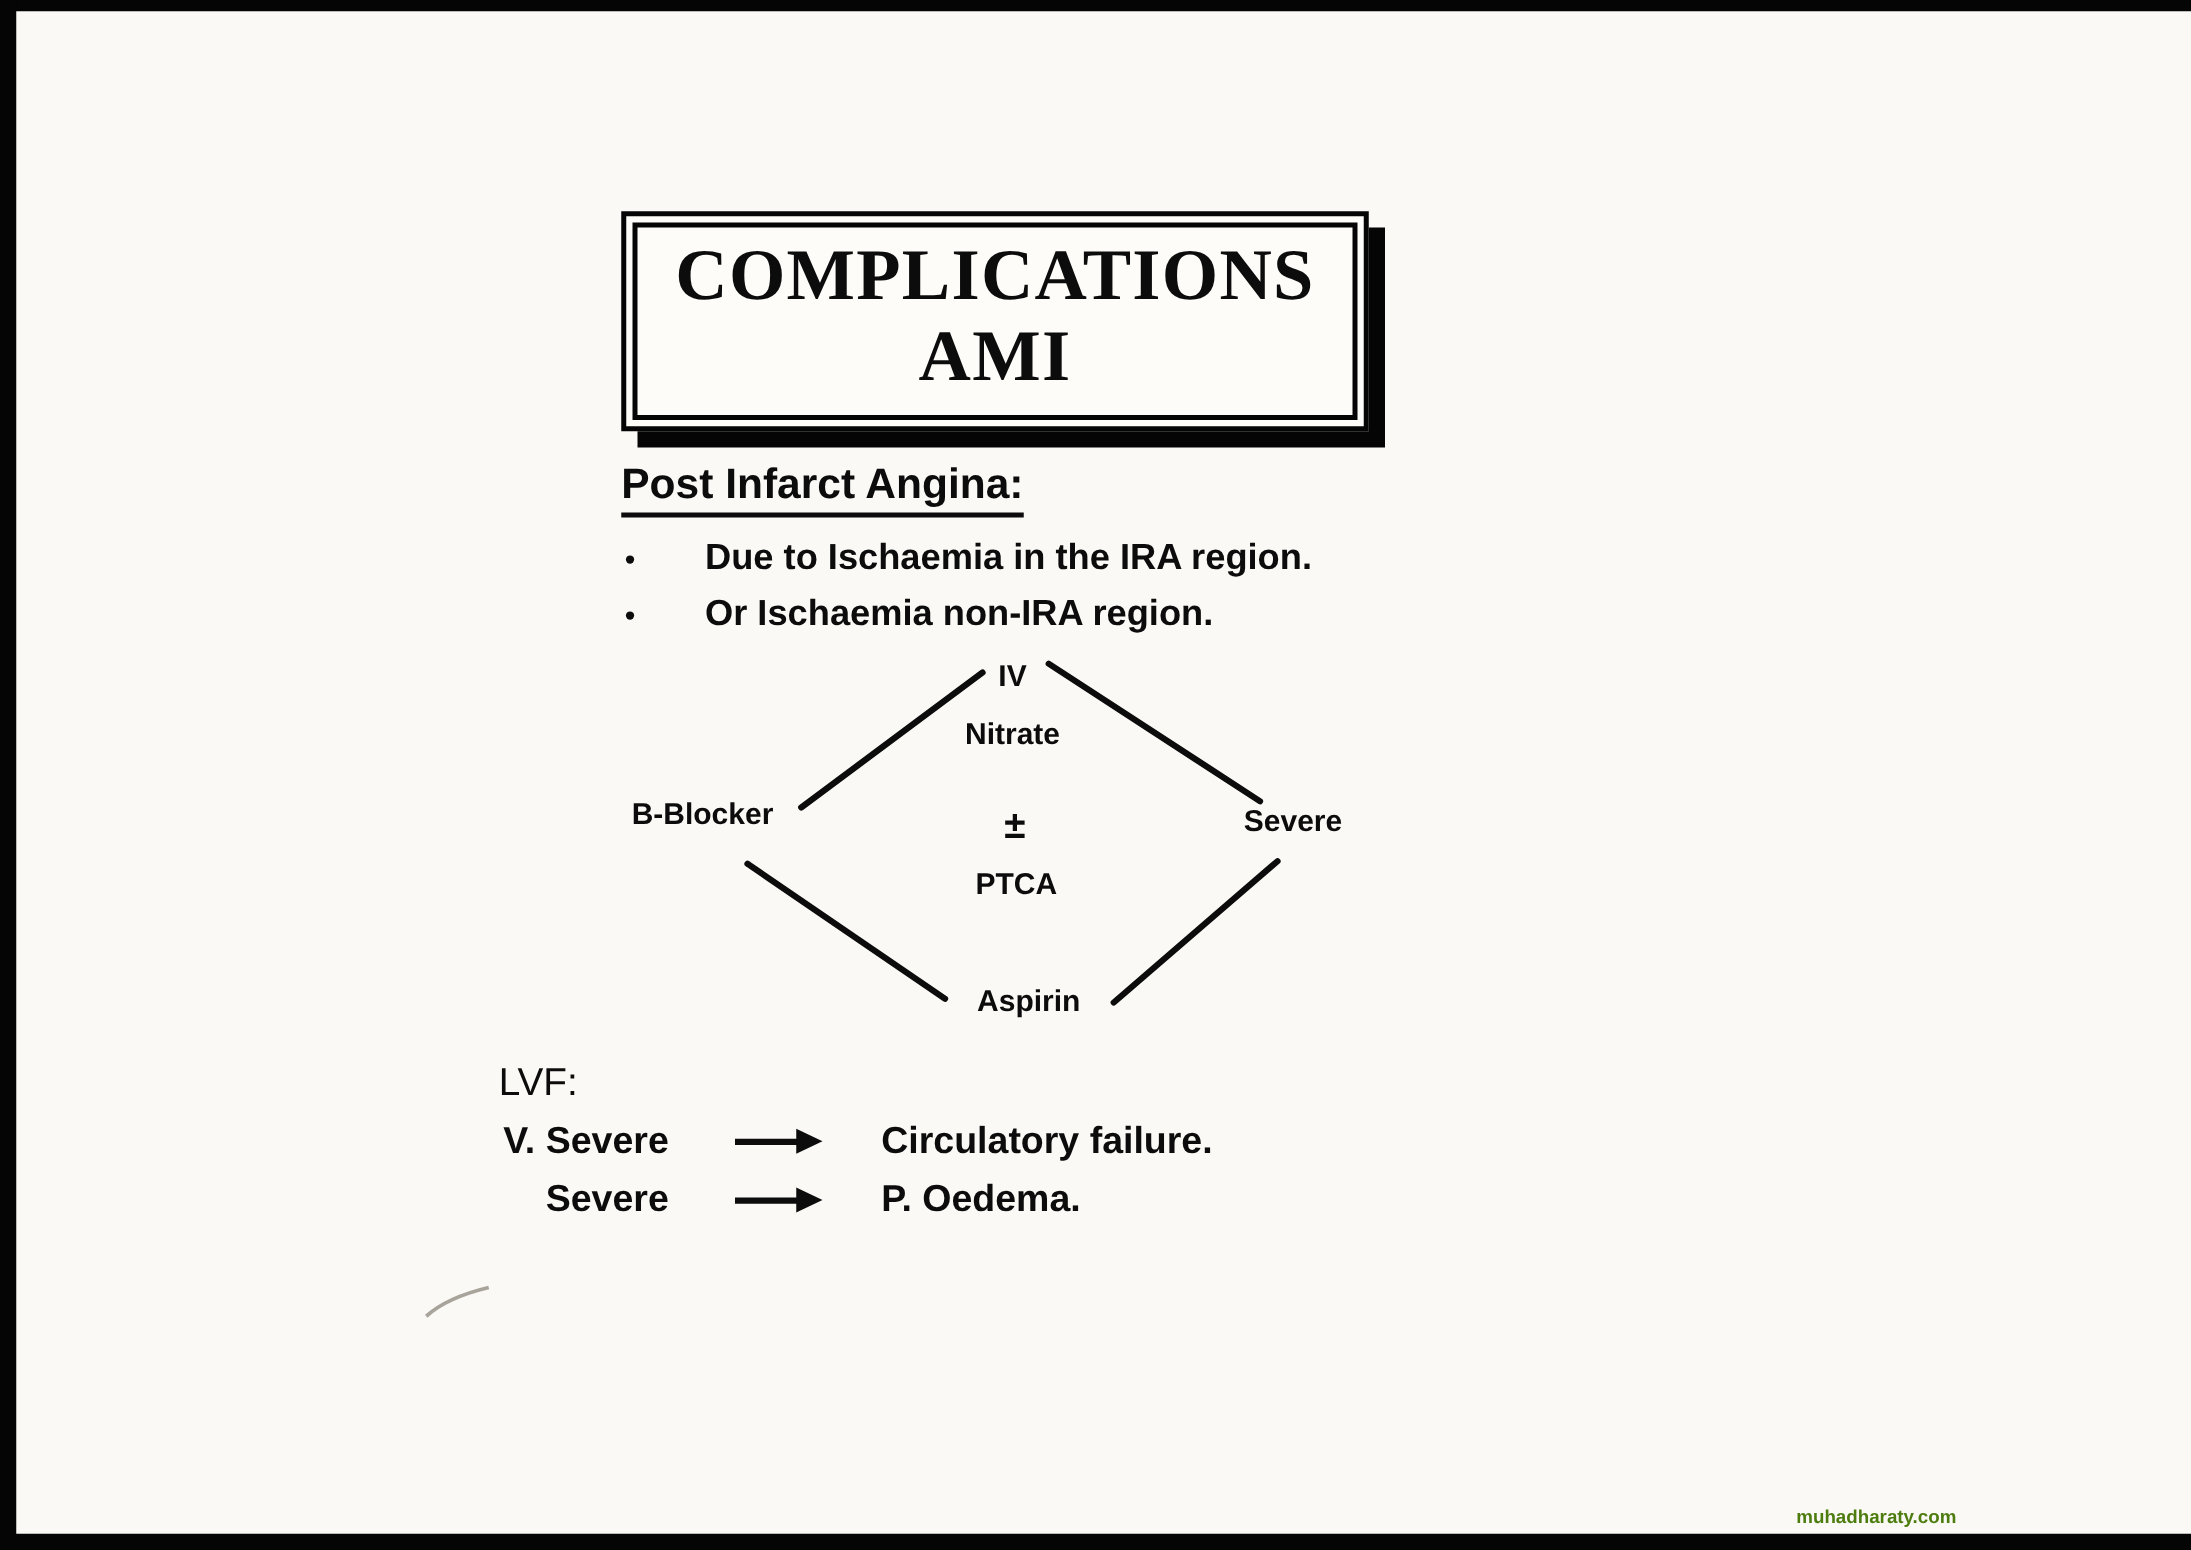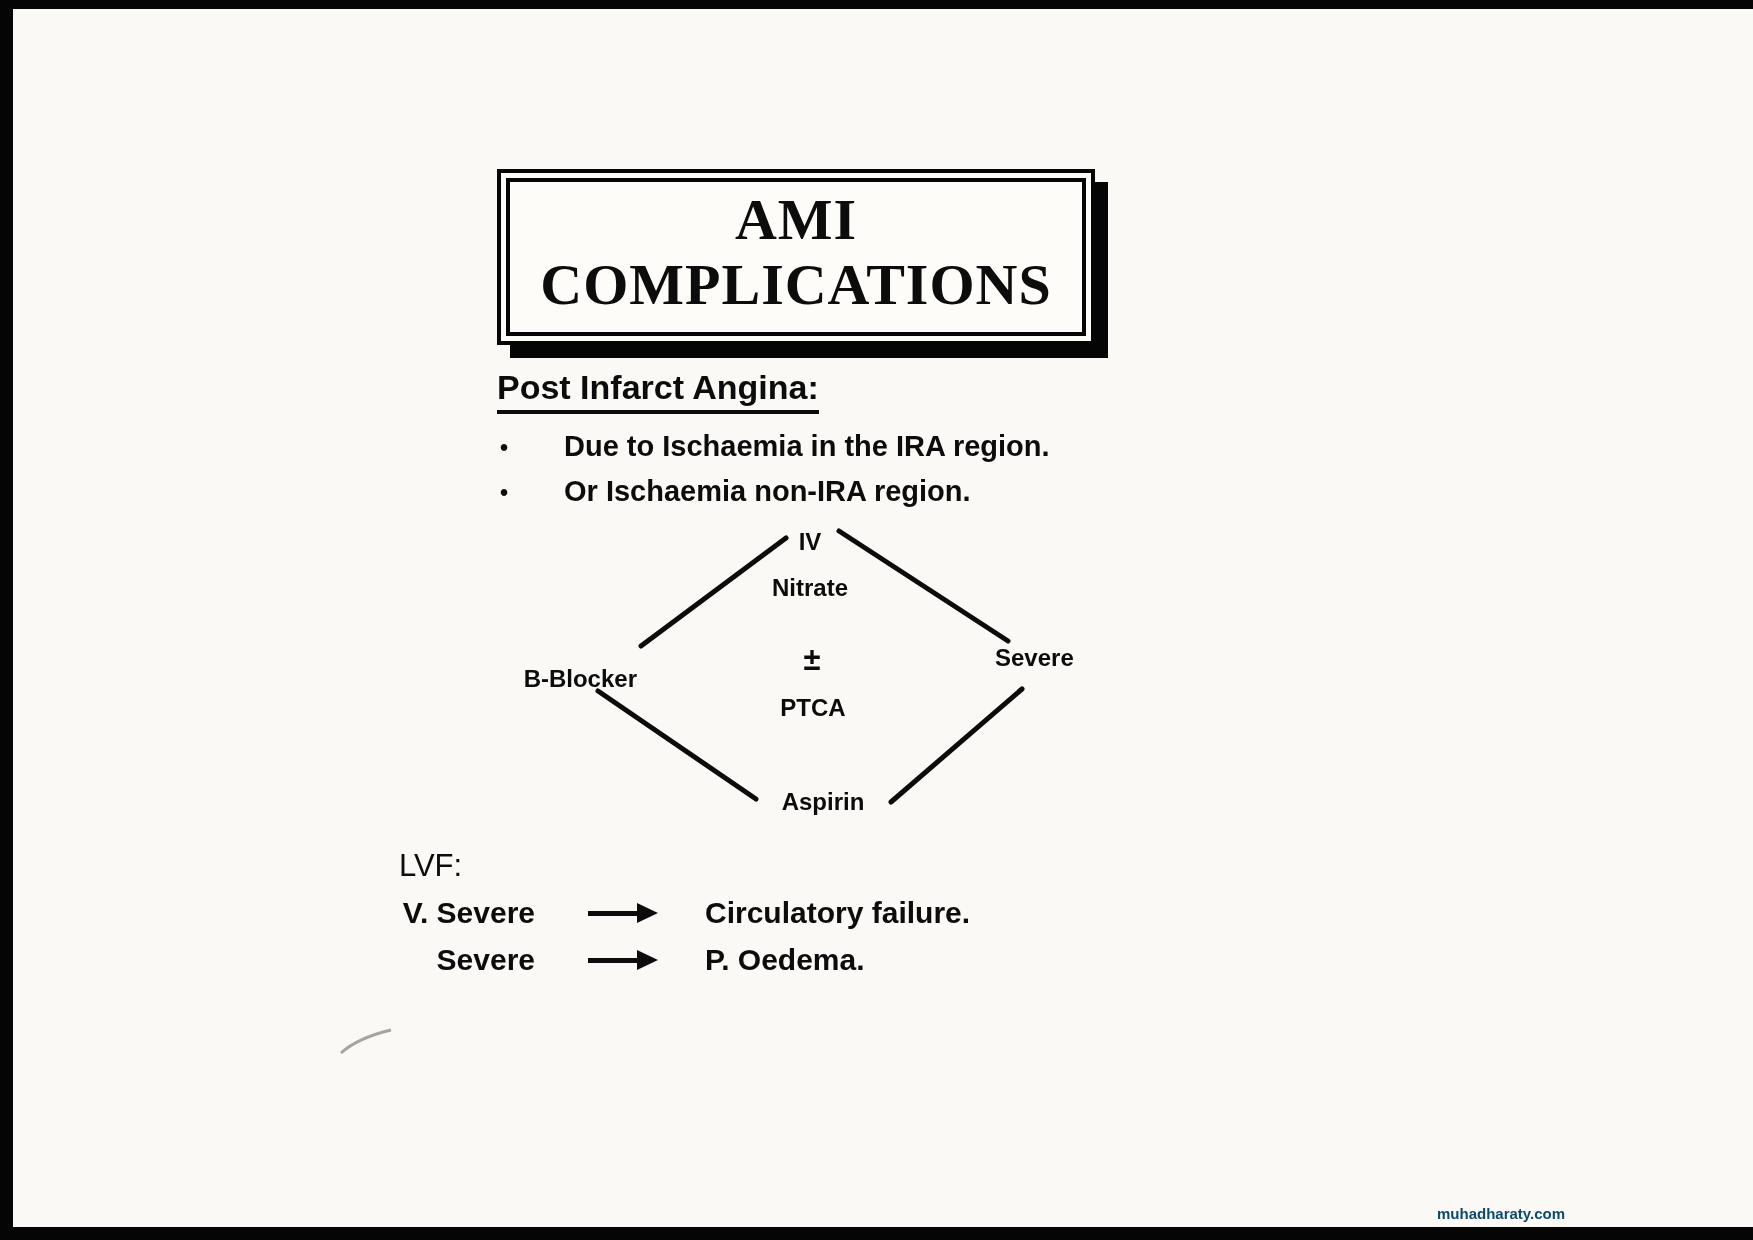--- a/index.html
+++ b/index.html
@@ -36,21 +36,21 @@
   .heading-text { display: inline-block; border-bottom: 4px solid #0c0c0c; padding-bottom: 3px; }
 
   .bullet-row { position: absolute; left: 500px; display: flex; align-items: baseline; font-size: 29px; font-weight: 700; }
   .bullet-row-1 { top: 430px; }
   .bullet-row-2 { top: 475px; }
   .bullet-dot { width: 64px; font-size: 23px; }
 
   .node { position: absolute; font-size: 24px; font-weight: 700; text-align: center; white-space: nowrap; }
   .node-iv       { left: 770px; top: 528px; width: 80px; }
   .node-nitrate  { left: 740px; top: 574px; width: 140px; }
-  .node-bblocker { left: 487px; top: 665px; width: 150px; text-align: right; }
+  .node-bblocker { left: 487px; top: 638px; width: 150px; text-align: center; }
   .node-pm       { left: 772px; top: 642px; width: 80px; font-size: 31px; }
   .node-ptca     { left: 758px; top: 694px; width: 110px; }
   .node-heparin  { left: 995px; top: 644px; width: 140px; text-align: left; }
   .node-aspirin  { left: 758px; top: 788px; width: 130px; }
 
   .lvf-heading { position: absolute; left: 399px; top: 848px; font-size: 31px; font-weight: 400; }
   .lvf-row { position: absolute; left: 399px; display: flex; align-items: center; font-size: 30px; font-weight: 700; gap: 31px; }
   .lvf-row-1 { top: 896px; }
   .lvf-row-2 { top: 943px; justify-content: space-between; }
   .lvf-label { display: inline-block; width: 136px; text-align: right; white-space: nowrap; }
@@ -59,21 +59,21 @@
   .arrow-head {
     width: 0; height: 0; margin-left: -1px;
     border-left: 21px solid #0c0c0c;
     border-top: 10px solid transparent;
     border-bottom: 10px solid transparent;
   }
   .lvf-result { white-space: nowrap; }
 
   .watermark {
     position: absolute; left: 1437px; top: 1205px;
-    font-size: 15px; font-weight: 700; color: #0c4a6e; white-space: nowrap;
+    font-size: 15px; font-weight: 700; color: #4d7c0f; white-space: nowrap;
   }
 </style>
 </head>
 <body>
 
 <div class="page">
 
   <div class="edge edge-top"></div>
   <div class="edge edge-left"></div>
   <div class="edge edge-bottom"></div>
@@ -81,22 +81,22 @@
   <svg class="svg-overlay" viewBox="0 0 1753 1240">
     <line x1="786" y1="538" x2="641" y2="646"></line>
     <line x1="839" y1="531" x2="1008" y2="641"></line>
     <line x1="598" y1="691" x2="756" y2="799"></line>
     <line x1="1022" y1="689" x2="891" y2="802"></line>
     <path class="pencil" d="M 341 1053 C 352 1043 370 1035 391 1030"></path>
   </svg>
 
   <div class="title-box">
     <div class="title-inner">
+      <div class="title-line">COMPLICATIONS</div>
       <div class="title-line">AMI</div>
-      <div class="title-line">COMPLICATIONS</div>
     </div>
   </div>
 
   <div class="heading">
     <span class="heading-text">Post Infarct Angina:</span>
   </div>
 
   <div class="bullet-row bullet-row-1">
     <span class="bullet-dot">•</span>
     <span class="bullet-text">Due to Ischaemia in the IRA region.</span>

